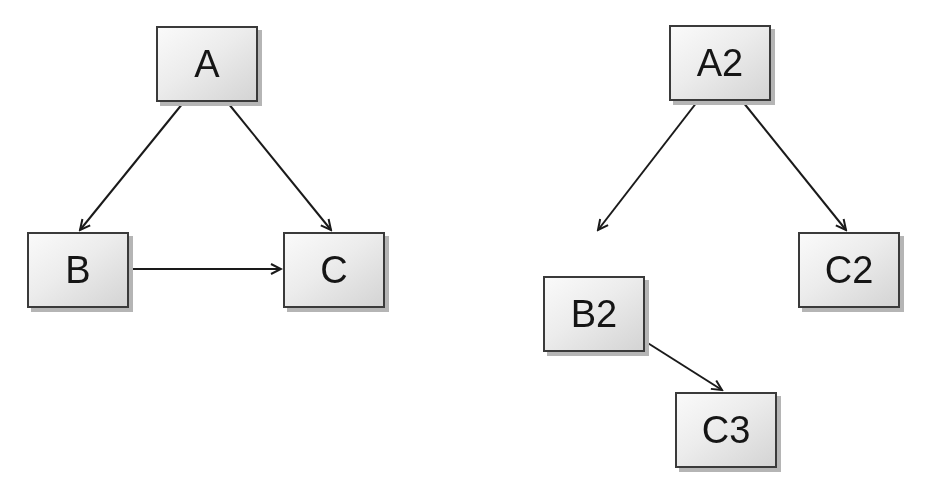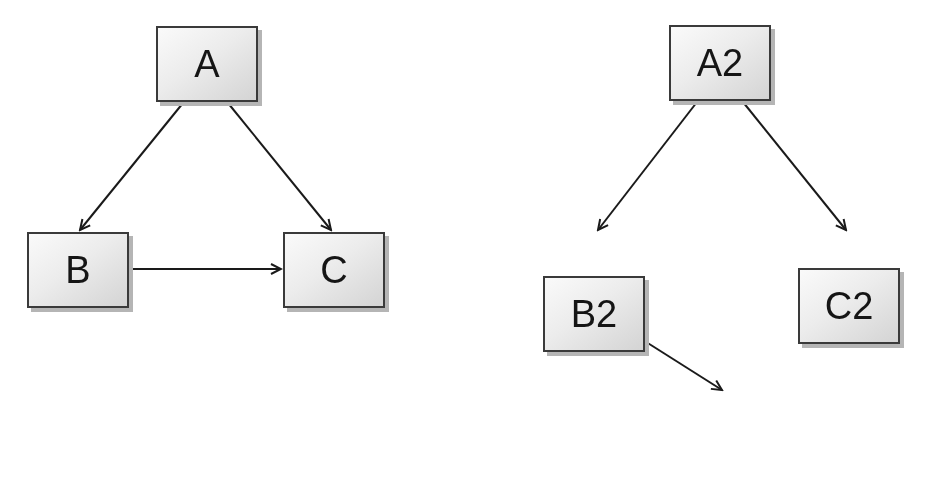--- a/index.html
+++ b/index.html
@@ -31,21 +31,21 @@
     font-size:38px;
     line-height:1;
     color:#151515;
     user-select:none;
   }
   .node-A  { left:156px; top:26px;  }
   .node-B  { left:27px;  top:232px; }
   .node-C  { left:283px; top:232px; }
   .node-A2 { left:669px; top:25px;justify-content:center;  }
   .node-B2 { left:543px; top:232px;margin-top:44px; }
-  .node-C2 { left:798px; top:232px;margin-top:36px; }
+  .node-C2 { left:798px; top:232px; }
   .node-C3 { left:675px; top:392px; }
 </style>
 </head>
 <body>
 
 <div class="canvas">
 
   <svg class="edge-layer" viewBox="0 0 940 504" xmlns="http://www.w3.org/2000/svg">
     <defs>
       <marker id="arrow" markerUnits="userSpaceOnUse" markerWidth="14" markerHeight="14" viewBox="0 0 14 14" refX="12" refY="7" orient="auto">
@@ -74,14 +74,17 @@
 
   <div class="node node-A2">
     <span>A2</span>
   </div>
   <div class="node node-B2">
     <span>B2</span>
   </div>
   <div class="node node-C2">
     <span>C2</span>
   </div>
+  <div class="node node-C3">
+    <span>C3</span>
+  </div>
 
 </div>
 
 </body></html>

